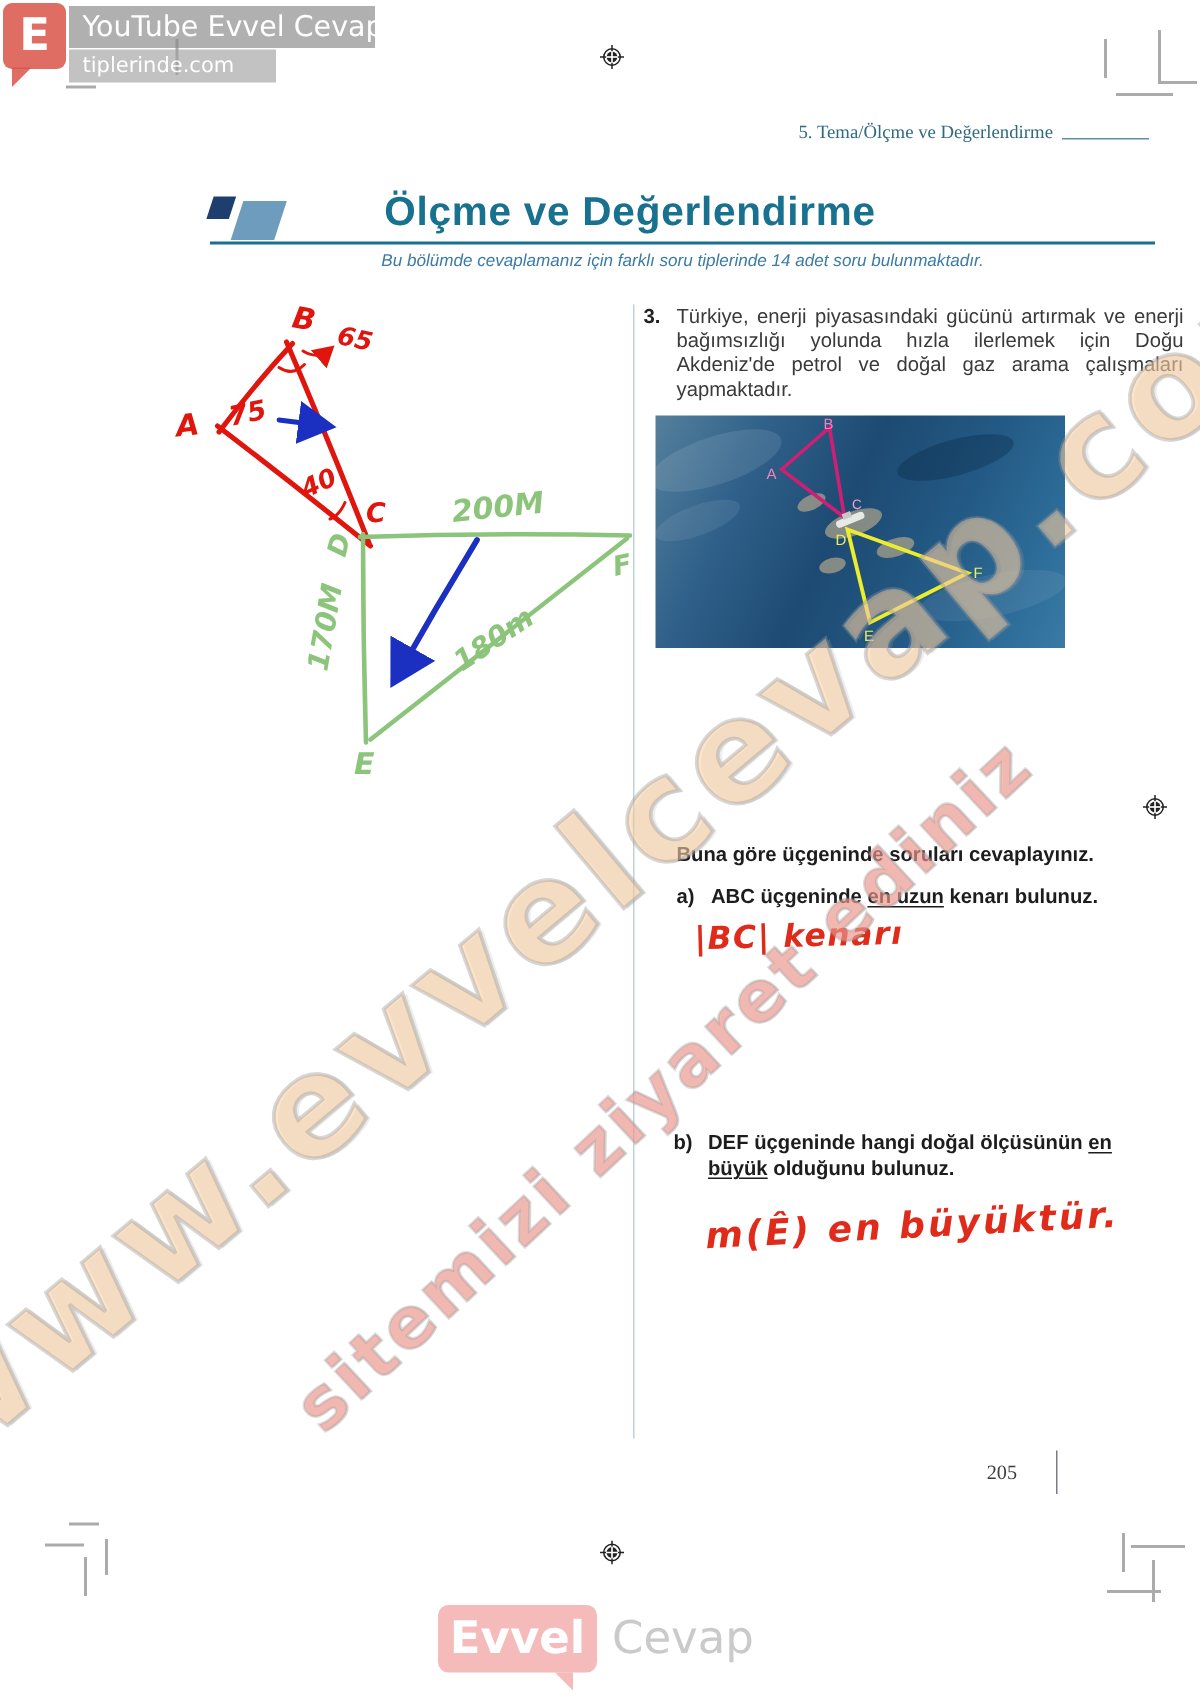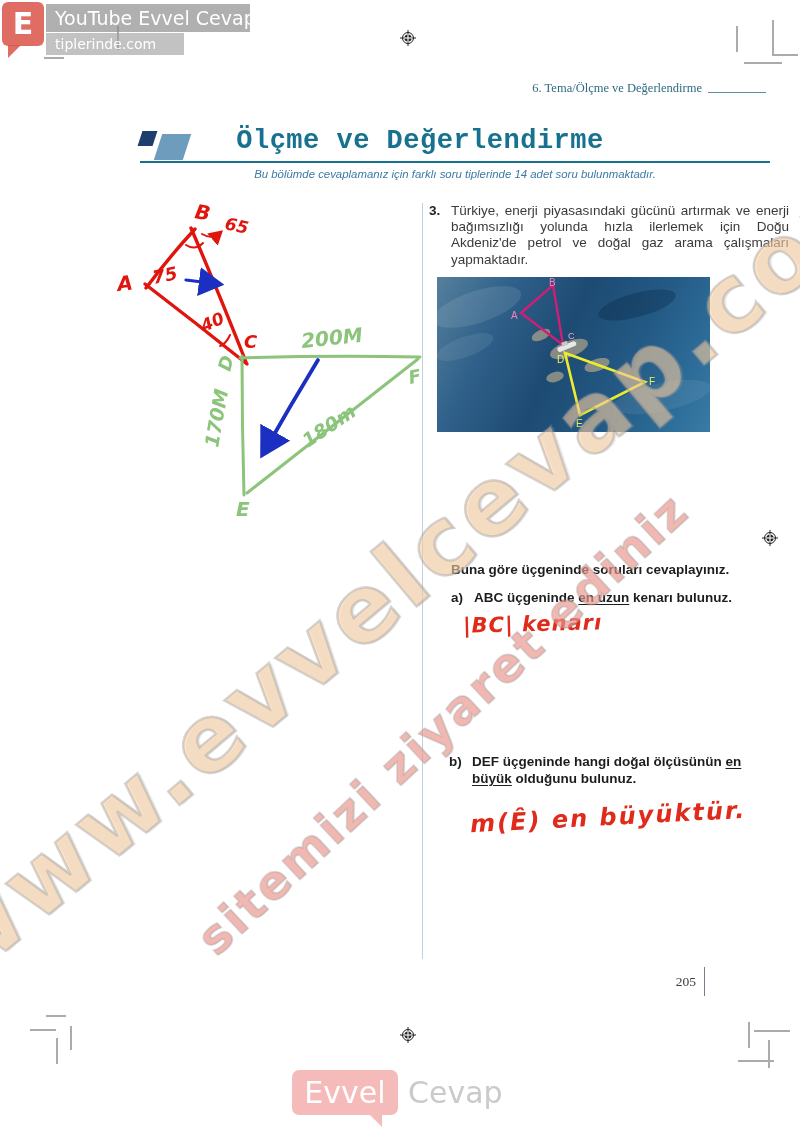--- a/index.html
+++ b/index.html
@@ -39,21 +39,21 @@
   .breadcrumb {
     position:absolute; left:420px; top:81px; width:282px; text-align:right;
     font-family:"Liberation Serif", serif; font-size:12.5px; color:#2f6a80;
   }
   .breadcrumb-rule { position:absolute; left:708px; top:92px; width:58px; height:1px; background:#5a8fa5; }
   
   .pgram1 { position:absolute; left:140px; top:131px; width:15px; height:15px; background:#1e3f6e; transform:skewX(-18deg); }
   .pgram2 { position:absolute; left:158px; top:134px; width:29px; height:26px; background:#6d9cbc; transform:skewX(-18deg); }
   .section-title {
     position:absolute; left:140px; top:126px; width:560px; text-align:center;
-    font-size:27px; font-weight:bold; color:#17718f; letter-spacing:.5px;font-family:Liberation Mono, monospace;
+    font-size:27px; font-weight:bold; color:#17718f; letter-spacing:.5px;
   }
   .title-rule { position:absolute; left:140px; top:161px; width:630px; height:2px; background:#17718f; }
   .info { position:absolute; left:130px; top:167px; width:650px; text-align:center;
     font-size:11.4px; font-style:italic; color:#3b7aa6; line-height:14px; }
   
   .divider { position:absolute; left:422px; top:203px; width:1px; height:756px; background:#bdd2dc; }
   
   .sketch { position:absolute; left:90px; top:196px; }
   .sk-lab { font-family:"DejaVu Sans", sans-serif; font-style:italic; font-weight:bold; }
   
@@ -72,27 +72,27 @@
   .prompt { position:absolute; left:451px; top:562px; font-size:13.5px; font-weight:bold; color:#1d1d1d; }
   .q-item { position:absolute; font-size:13.5px; font-weight:bold; color:#1d1d1d; line-height:17px; }
   .q-item .lbl { position:absolute; left:0; top:0; }
   .q-item .txt { display:block; margin-left:23px; }
   .uline { text-decoration:underline; text-underline-offset:2px;margin-top:35px; }
   .hand { position:absolute; font-family:"DejaVu Sans", sans-serif; font-style:italic;
     font-weight:bold; color:#e02a1a; white-space:nowrap; }
   .hand-a { left:463px; top:612px; font-size:21px; transform:rotate(-1.5deg); letter-spacing:1px; }
   .hand-b { left:470px; top:803px; font-size:24px; transform:rotate(-3deg); letter-spacing:2px; }
   
-  .page-num { position:absolute; left:638px; top:974px; width:58px; text-align:right;
+  .page-num { position:absolute; left:620px; top:974px; width:58px; text-align:right;
     font-family:"Liberation Serif", serif; font-size:13.5px; color:#3c3c3c; }
   .page-num-rule { position:absolute; left:704px; top:967px; width:1px; height:29px; background:#7a7a8a; }
   .footer-logo { position:absolute; left:292px; top:1070px; z-index:45; opacity:.8; }
   .footer-bubble { position:absolute; left:0; top:0; width:106px; height:45px;
     background:rgba(240,148,148,.8); border-radius:7px; color:#fff; font-size:30px;
-    font-weight:normal; text-align:center; line-height:45px; font-family:"DejaVu Sans", sans-serif; }
+    font-weight:bold; text-align:center; line-height:45px; font-family:"DejaVu Sans", sans-serif; }
   .footer-tail { position:absolute; left:78px; top:45px; width:0; height:0;
     border-top:12px solid rgba(240,148,148,.8); border-left:12px solid transparent; }
   .footer-gray { position:absolute; left:116px; top:0; color:rgba(178,178,178,.85);
     font-size:30px; font-weight:normal; line-height:45px; font-family:"DejaVu Sans", sans-serif; }
   
   .wm { position:absolute; z-index:30; pointer-events:none; white-space:nowrap;
     font-family:"DejaVu Sans", sans-serif; font-weight:bold; transform-origin:0 50%; }
   .wm-big { left:-55px; top:905px; font-size:94px; letter-spacing:5px;
     color:rgba(249,206,158,.55); transform:rotate(-40deg);
     -webkit-text-stroke:2.5px rgba(150,150,150,.38);
@@ -149,21 +149,21 @@
     <line x1="8" y1="4" x2="8" y2="12" stroke="#fff" stroke-width="1.1"></line>
   </svg>
 
   <div class="banner">
     <div class="banner-logo">E</div>
     <div class="banner-tail"></div>
     <div class="banner-bar1">YouTube Evvel Cevap</div>
     <div class="banner-bar2">tiplerinde.com</div>
   </div>
 
-  <div class="breadcrumb">6. Tema/Ölçme ve Değerlendirme</div>
+  <div class="breadcrumb">5. Tema/Ölçme ve Değerlendirme</div>
   <div class="breadcrumb-rule"></div>
 
   <div class="pgram1"></div>
   <div class="pgram2"></div>
   <div class="section-title">Ölçme ve Değerlendirme</div>
   <div class="title-rule"></div>
   <div class="info">
     <div>Bu bölümde cevaplamanız için farklı soru tiplerinde 14 adet soru bulunmaktadır.</div>
   </div>
 

